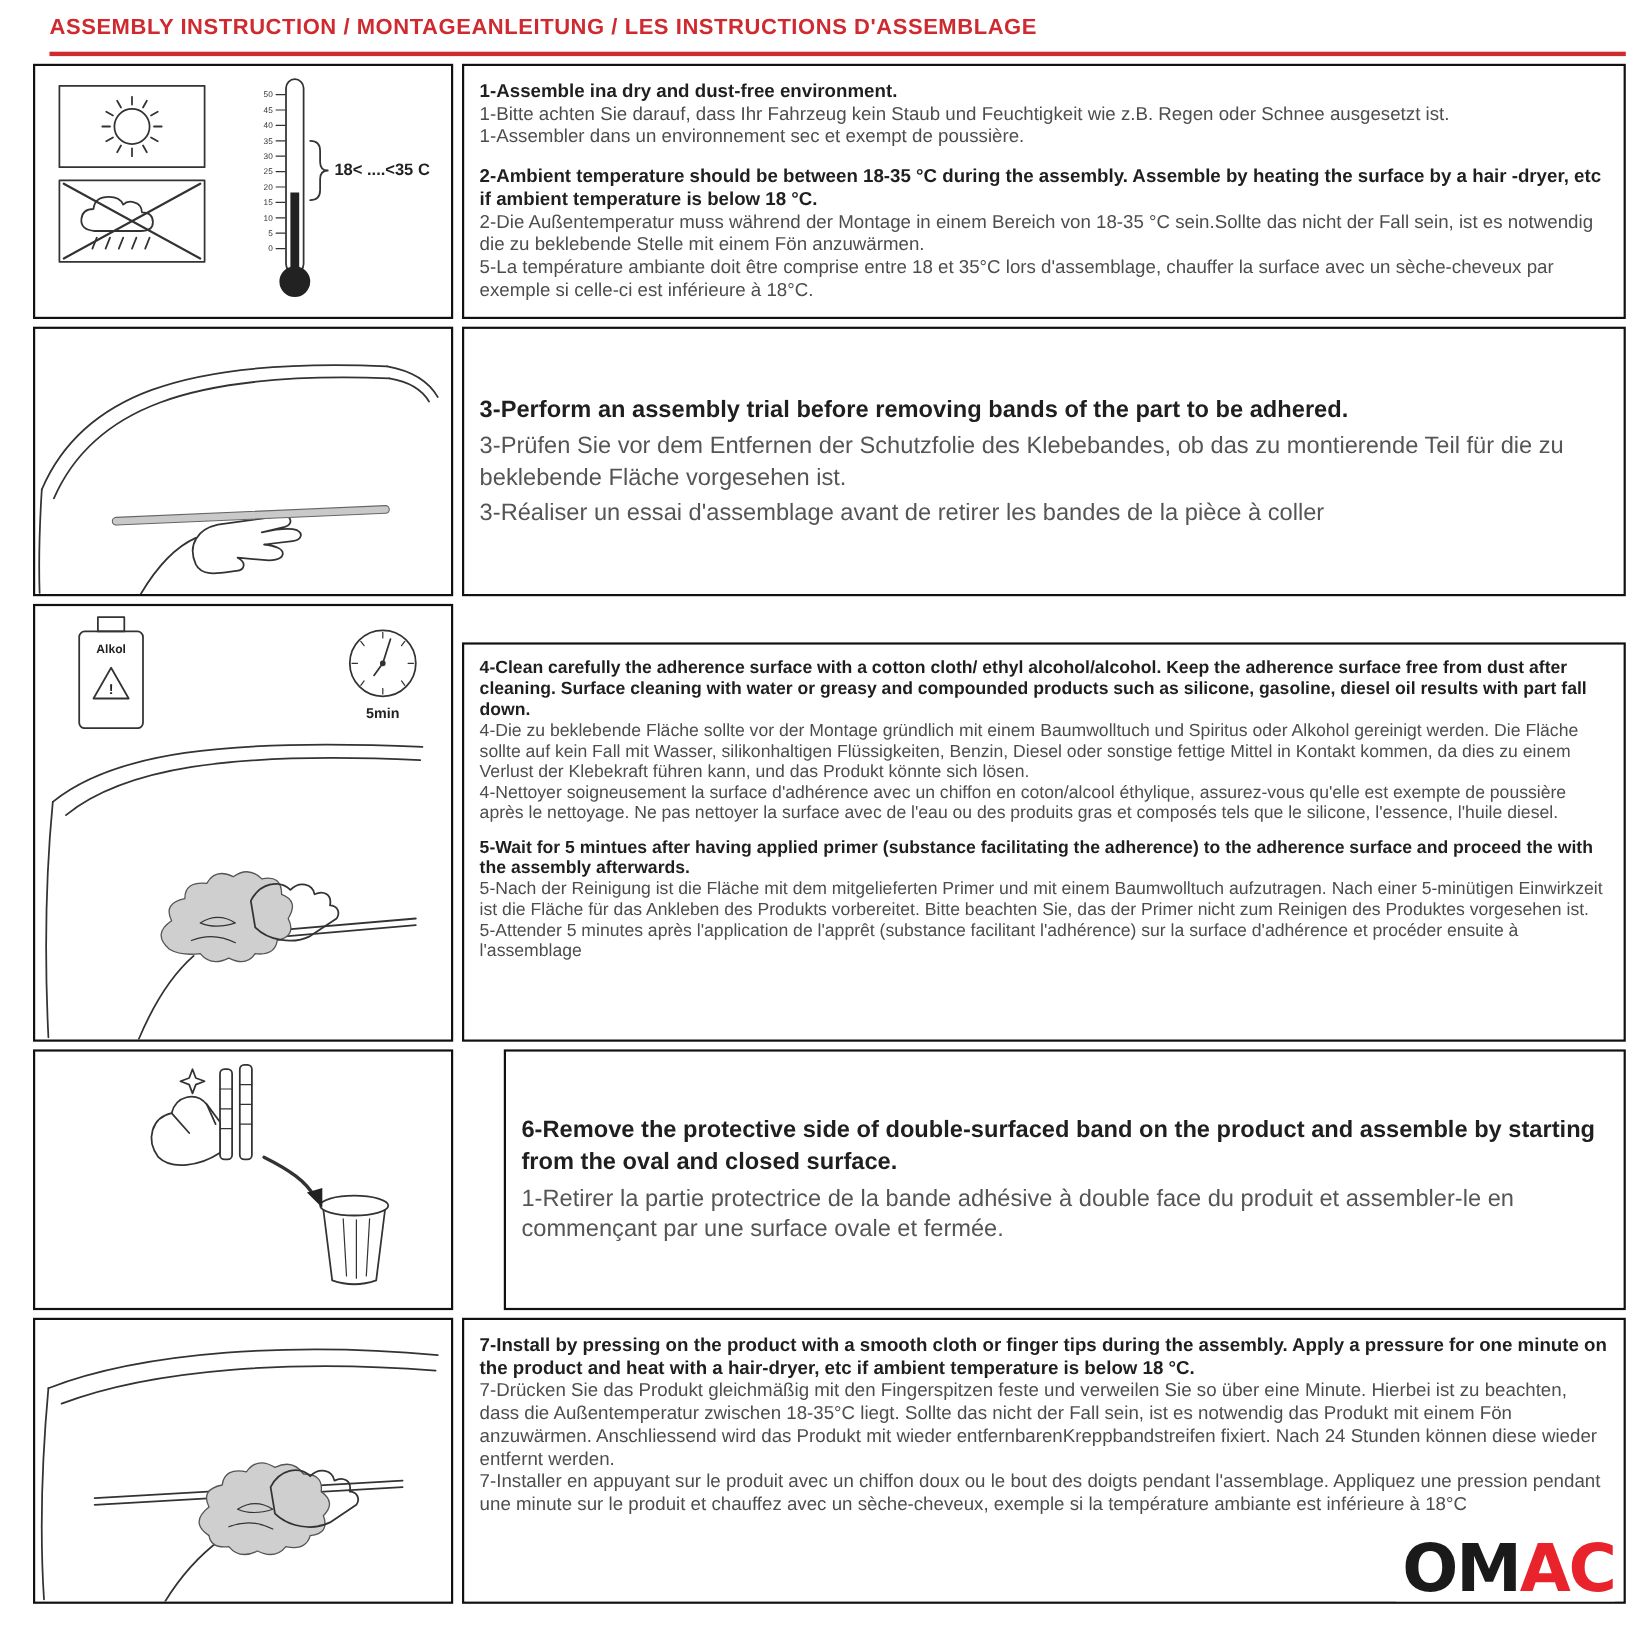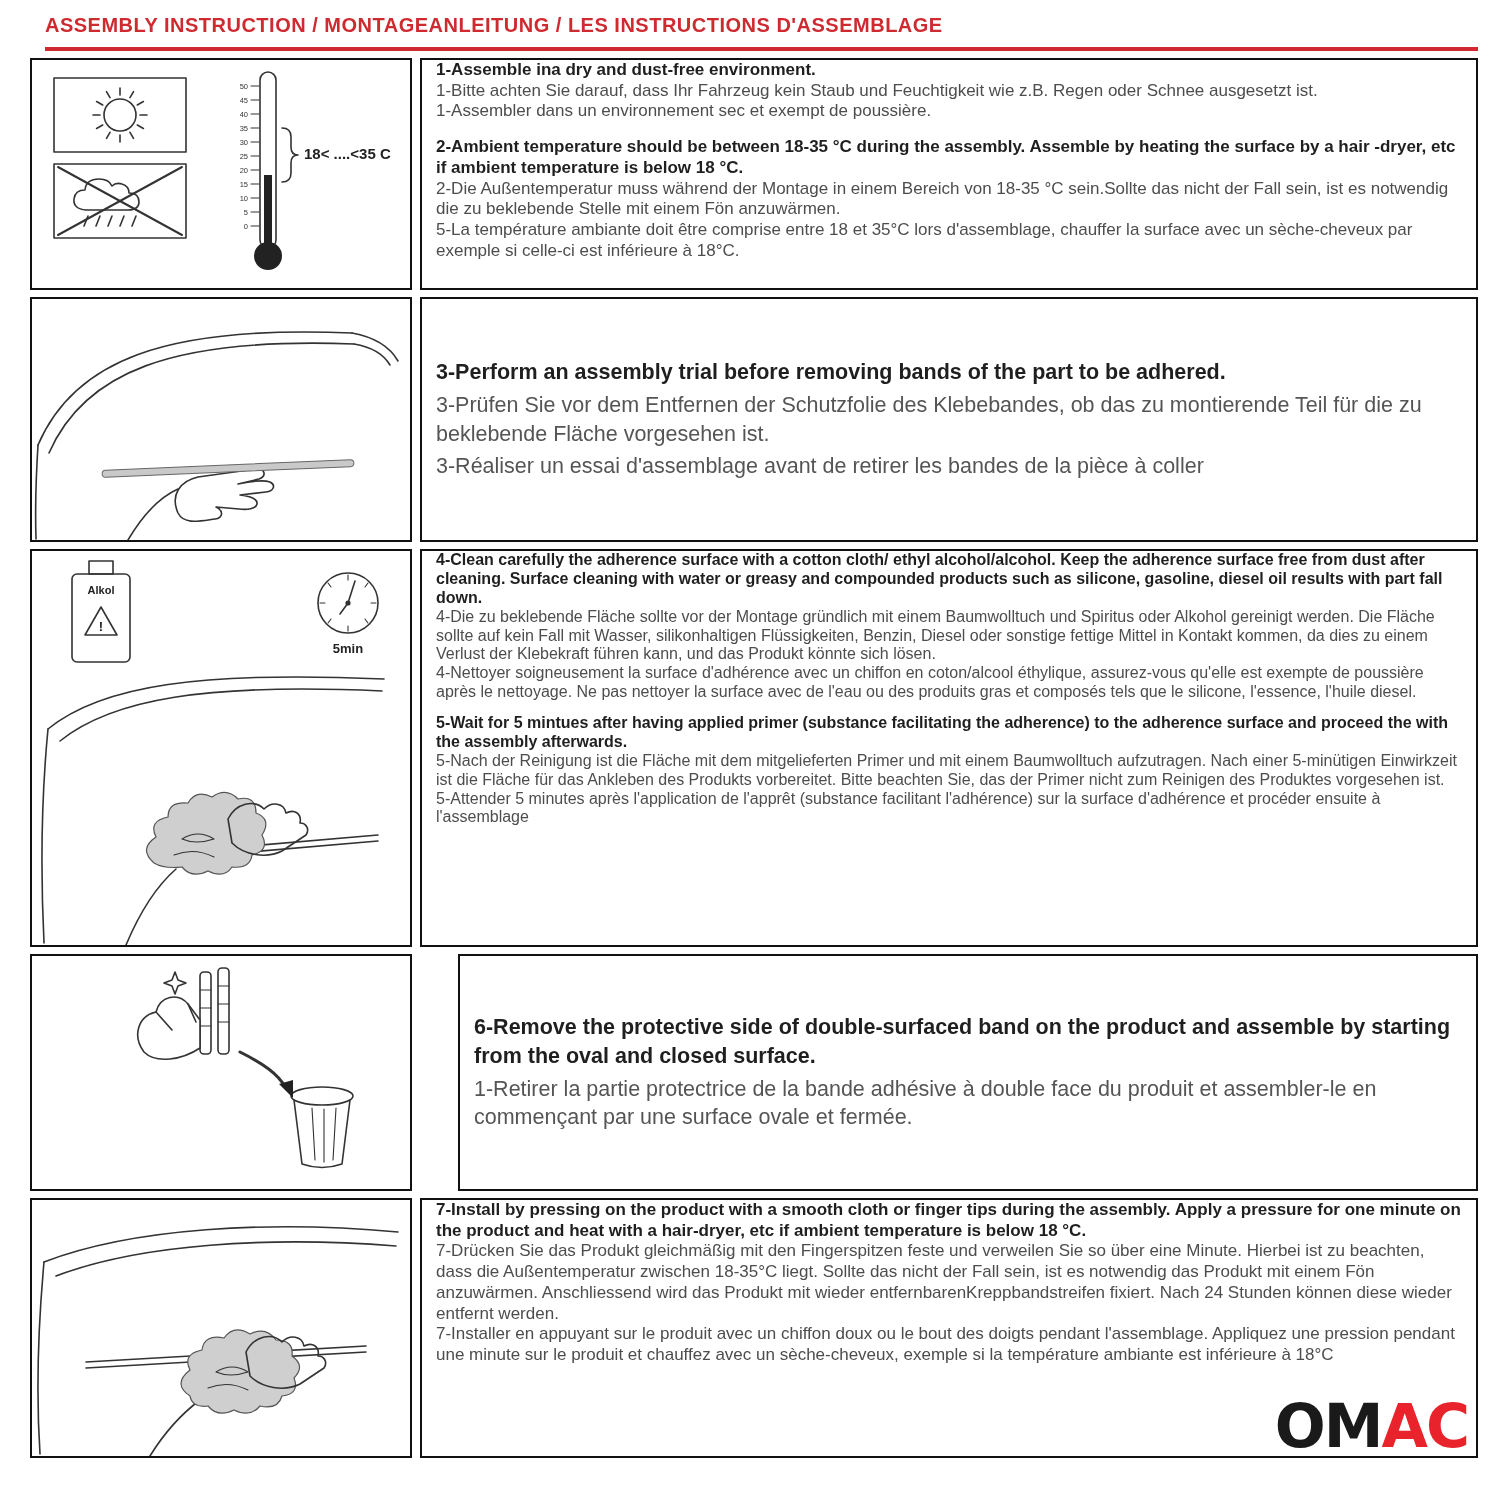--- a/index.html
+++ b/index.html
@@ -8,25 +8,25 @@
     --accent-red:#CE2A30; --logo-red:#E8232B; --logo-black:#1A1A1A;
     --line-color:#111111; --text-dark:#1F1F1F; --text-gray:#4D4D4D;
   }
   .page{ position:relative; width:1500px; height:1500px; padding:14px 22px 0 30px; overflow:hidden; }
   .title{ color:var(--accent-red); font-size:20px; font-weight:800; letter-spacing:0.5px; margin-left:15px; white-space:nowrap; }
   .title-rule{ height:4px; background:var(--accent-red); margin:10px 0 0 15px; }
   .row{ display:flex; gap:8px; margin-top:7px; align-items:stretch; }
   .r1{ height:232px; } .r2{ height:245px; } .r3{ height:398px; } .r4{ height:237px;gap:46px; } .r5{ height:260px; }
   .illu{ width:382px; flex:0 0 382px; border:2px solid var(--line-color); background:#fff; }
   .illu svg{ width:100%; height:100%; display:block; }
-  .txt{ flex:1; border:2px solid var(--line-color); padding:0 14px; color:var(--text-gray);
+  .txt{ flex:1; border:2px solid var(--line-color); padding:13px 14px; color:var(--text-gray);
         font-size:17px; line-height:1.22; overflow:hidden; position:relative; }
   .txt p.b{ color:var(--text-dark); font-weight:700; }
   .gap{ margin-top:15px; }
-  .small{ font-size:16px; line-height:1.18; }
+  .small{ font-size:16px; line-height:1.18;margin-top:35px; }
   .small .gap{ margin-top:12px; }
   .big{ font-size:21.5px; line-height:1.34; display:flex; flex-direction:column; justify-content:center; color:#555; }
   .big p{ margin:2px 0; }
   .ln{ fill:none; stroke:#333; stroke-width:1.6; stroke-linecap:round; stroke-linejoin:round; }
   .thin{ stroke-width:1.1; }
   .gf{ fill:#cfcfcf; stroke:#555; stroke-width:1.2; }
   .stxt{ font-family:"Liberation Sans",sans-serif; fill:#222; }
   .tick-label{ font-size:7.5px; fill:#333; }
   .logo{ position:absolute; right:8px; bottom:0px; font-size:60px; font-weight:900; letter-spacing:-2px;
          line-height:1; font-family:"DejaVu Sans",sans-serif; background:#fff; padding-left:6px;margin-left:44px; }

